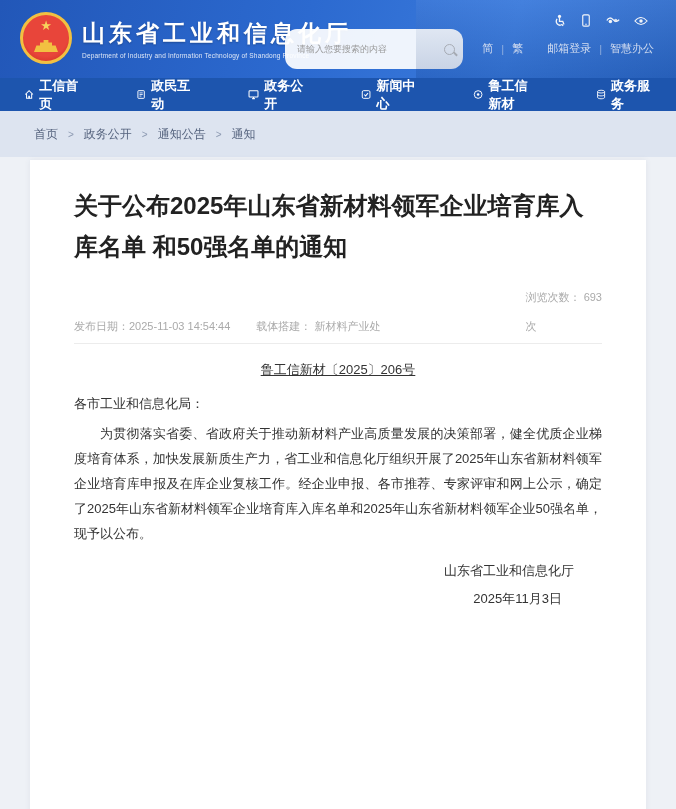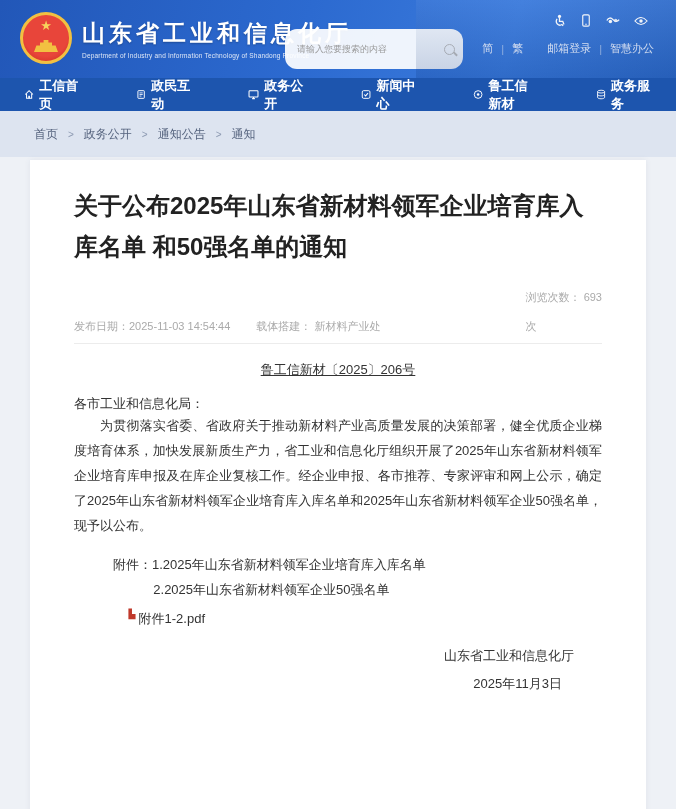--- a/index.html
+++ b/index.html
@@ -56,21 +56,21 @@
     box-shadow:0 0 6px rgba(60,80,120,.08); padding:26px 44px 0 44px; }
 
   .art-title { text-align:left; font-size:24px; font-weight:bold; color:#222; line-height:1.7; }
   .meta { display:flex; margin-top:22px; font-size:11px; color:#aaa; align-items:flex-end; }
   .meta .m-left { display:flex; gap:26px; }
   .meta .m-right { margin-left:auto; display:flex; gap:14px;flex-direction:column; }
   .divider { border-bottom:1px solid #ececec; margin-top:9px; }
 
   .docnum { text-align:center; font-size:13px; color:#333; margin-top:17px;text-decoration:underline; }
   .salutation { font-size:13px; color:#333; margin-top:16px; }
-  .para { font-size:13px; color:#333; line-height:25px; text-indent:2em; text-align:justify; }
+  .para { font-size:13px; color:#333; line-height:25px; text-indent:2em; margin-top:8px; text-align:justify; }
   .attach { font-size:13px; color:#333; line-height:25px; margin-top:14px; padding-left:3em; }
   .attach .row2 { padding-left:3.1em; }
   .attach-file { display:flex; align-items:center; gap:3px; margin-top:4px; padding-left:1.2em; cursor:pointer; }
   .pdf-glyph { color:#c0392b; font-size:9px; transform:translateY(-4px); }
   .sign { text-align:right; font-size:13px; color:#333; margin-top:16px; padding-right:28px; }
   .sign-date { text-align:right; font-size:13px; color:#333; margin-top:10px; padding-right:40px; }
 </style>
 </head>
 <body>
 
@@ -194,25 +194,17 @@
     </div>
   </div>
   <div class="divider" data-interactable="false"></div>
 
   <div class="docnum" data-interactable="false">鲁工信新材〔2025〕206号</div>
 
   <div class="salutation" data-interactable="false">各市工业和信息化局：</div>
 
   <div class="para" data-interactable="false">为贯彻落实省委、省政府关于推动新材料产业高质量发展的决策部署，健全优质企业梯度培育体系，加快发展新质生产力，省工业和信息化厅组织开展了2025年山东省新材料领军企业培育库申报及在库企业复核工作。经企业申报、各市推荐、专家评审和网上公示，确定了2025年山东省新材料领军企业培育库入库名单和2025年山东省新材料领军企业50强名单，现予以公布。</div>
 
-  <div class="attach" data-interactable="false">
-    <div data-interactable="false">附件：1.2025年山东省新材料领军企业培育库入库名单</div>
-    <div class="row2" data-interactable="false">2.2025年山东省新材料领军企业50强名单</div>
-    <div class="attach-file" data-interactable="true">
-      <span class="pdf-glyph" data-interactable="false">▙</span>
-      <span data-interactable="true">附件1-2.pdf</span>
-    </div>
-  </div>
 
   <div class="sign" data-interactable="false">山东省工业和信息化厅</div>
   <div class="sign-date" data-interactable="false">2025年11月3日</div>
 
 </div>
 
 </body></html>

